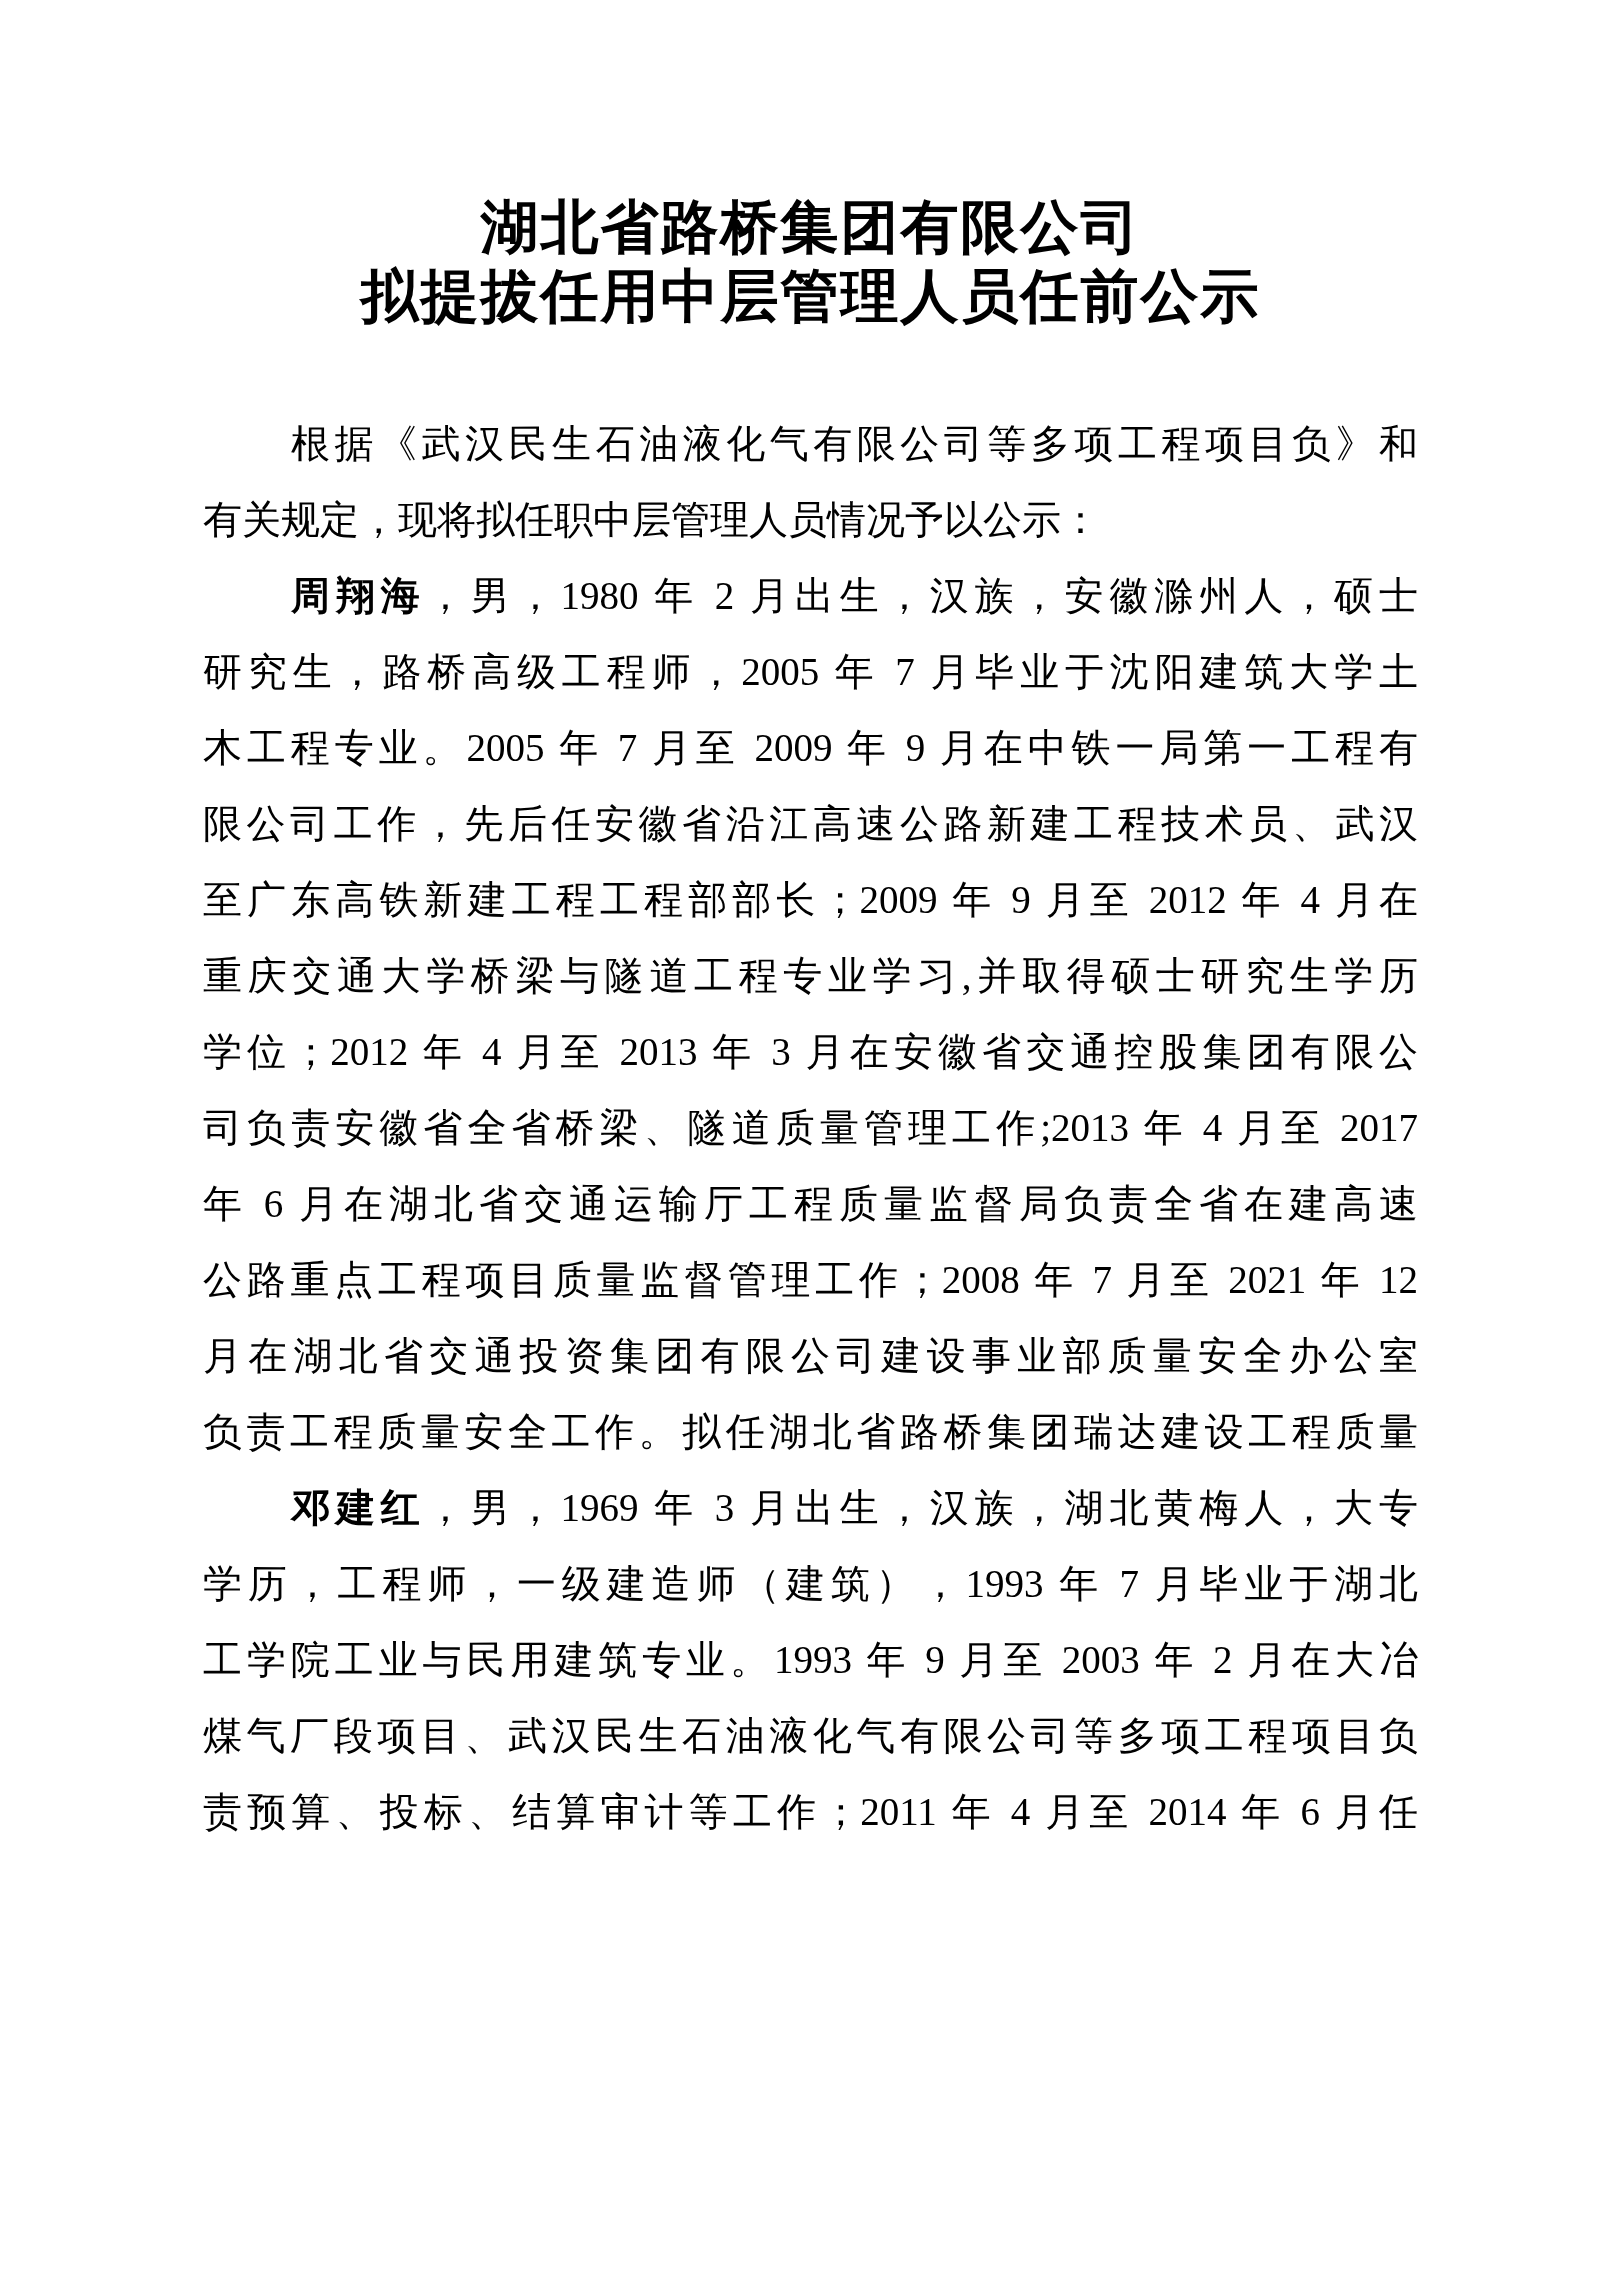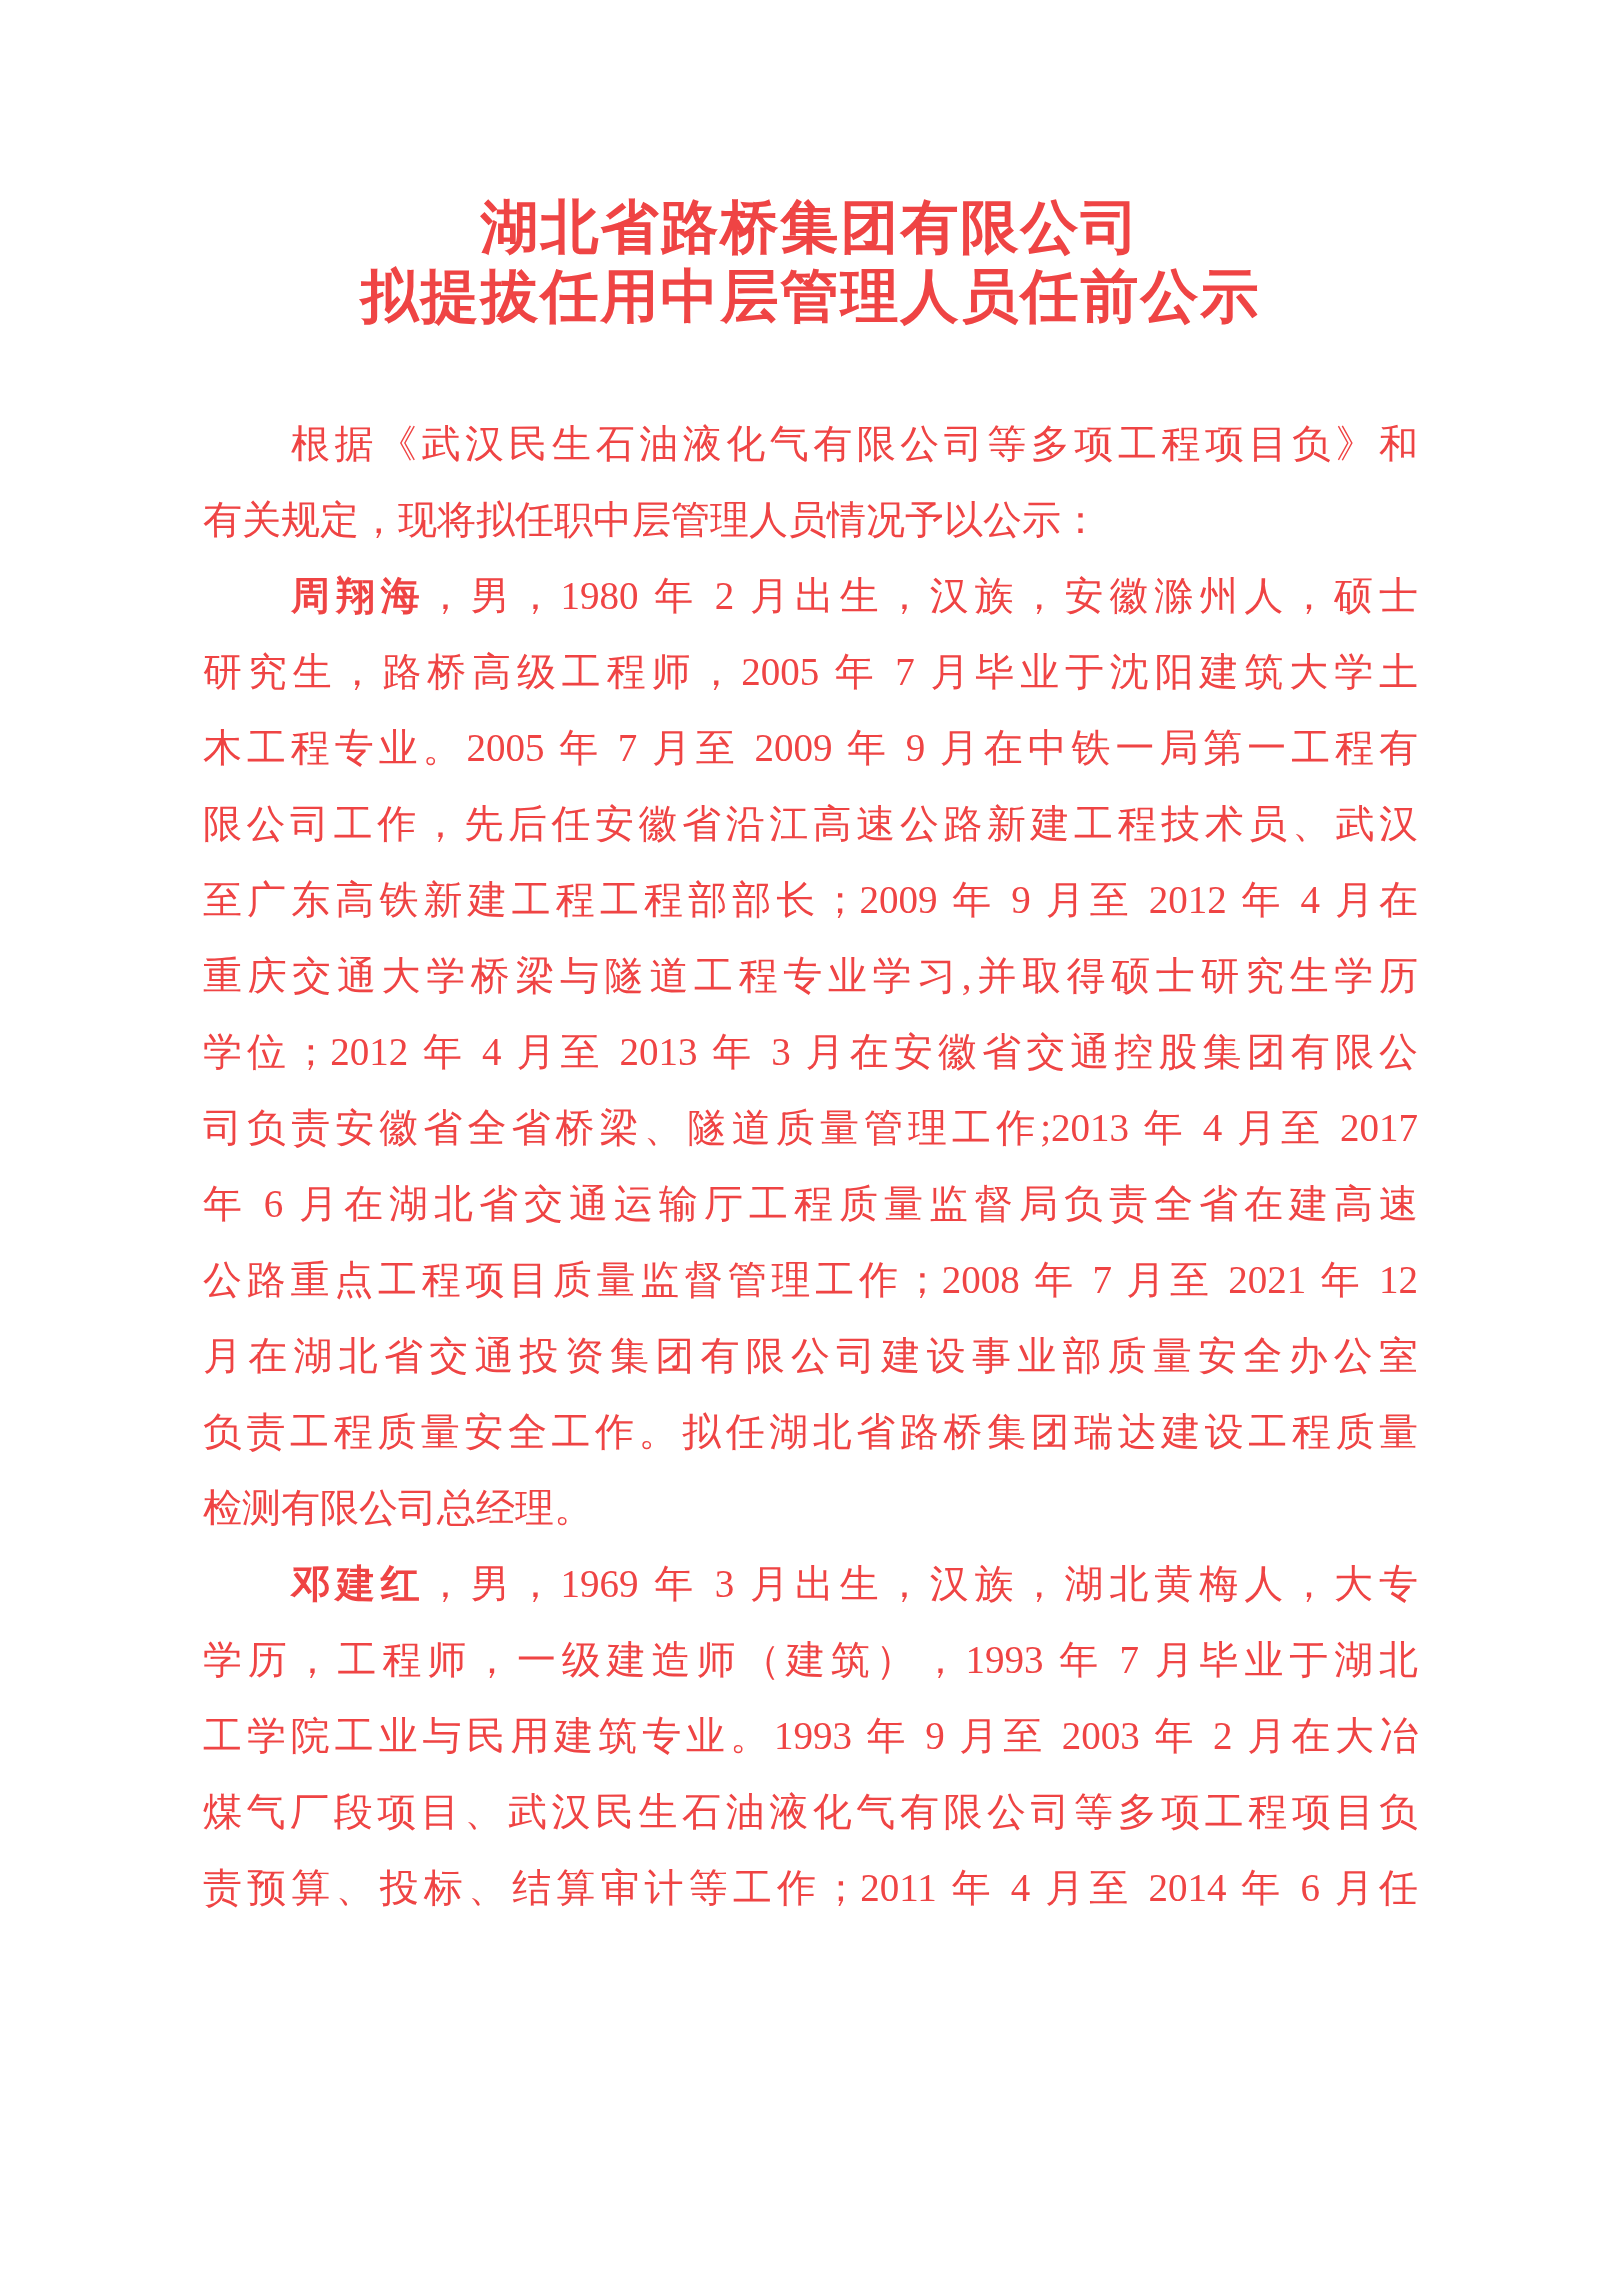--- a/index.html
+++ b/index.html
@@ -5,21 +5,21 @@
   html, body {
     margin: 0;
     padding: 0;
     background: #ffffff;
   }
   .page {
     position: relative;
     width: 1621px;
     height: 2293px;
     background: #ffffff;
-    color: #ef4444;
+    color: #000000;
     overflow: hidden;
     font-family: "Liberation Serif", "DejaVu Serif", serif;
   }
   .doc-title {
     margin: 193px 0 0 0;
     text-align: center;
     font-size: 58px;
     line-height: 69px;
     font-weight: bold;
     letter-spacing: 2px;
@@ -81,21 +81,20 @@
       <span class="line">木工程专业。2005 年 7 月至 2009 年 9 月在中铁一局第一工程有</span>
       <span class="line">限公司工作，先后任安徽省沿江高速公路新建工程技术员、武汉</span>
       <span class="line">至广东高铁新建工程工程部部长；2009 年 9 月至 2012 年 4 月在</span>
       <span class="line">重庆交通大学桥梁与隧道工程专业学习,并取得硕士研究生学历</span>
       <span class="line">学位；2012 年 4 月至 2013 年 3 月在安徽省交通控股集团有限公</span>
       <span class="line">司负责安徽省全省桥梁、隧道质量管理工作;2013 年 4 月至 2017</span>
       <span class="line">年 6 月在湖北省交通运输厅工程质量监督局负责全省在建高速</span>
       <span class="line">公路重点工程项目质量监督管理工作；2008 年 7 月至 2021 年 12</span>
       <span class="line">月在湖北省交通投资集团有限公司建设事业部质量安全办公室</span>
       <span class="line">负责工程质量安全工作。拟任湖北省路桥集团瑞达建设工程质量</span>
-      <span class="line lastline">检测有限公司总经理。</span>
     </p>
 
     <p class="para">
       <span class="line indent"><b class="person-name">邓建红</b><span>，男，1969 年 3 月出生，汉族，湖北黄梅人，大专</span></span>
       <span class="line">学历，工程师，一级建造师（建筑），1993 年 7 月毕业于湖北</span>
       <span class="line">工学院工业与民用建筑专业。1993 年 9 月至 2003 年 2 月在大冶</span>
       <span class="line">煤气厂段项目、武汉民生石油液化气有限公司等多项工程项目负</span>
       <span class="line">责预算、投标、结算审计等工作；2011 年 4 月至 2014 年 6 月任</span>
     </p>
 

